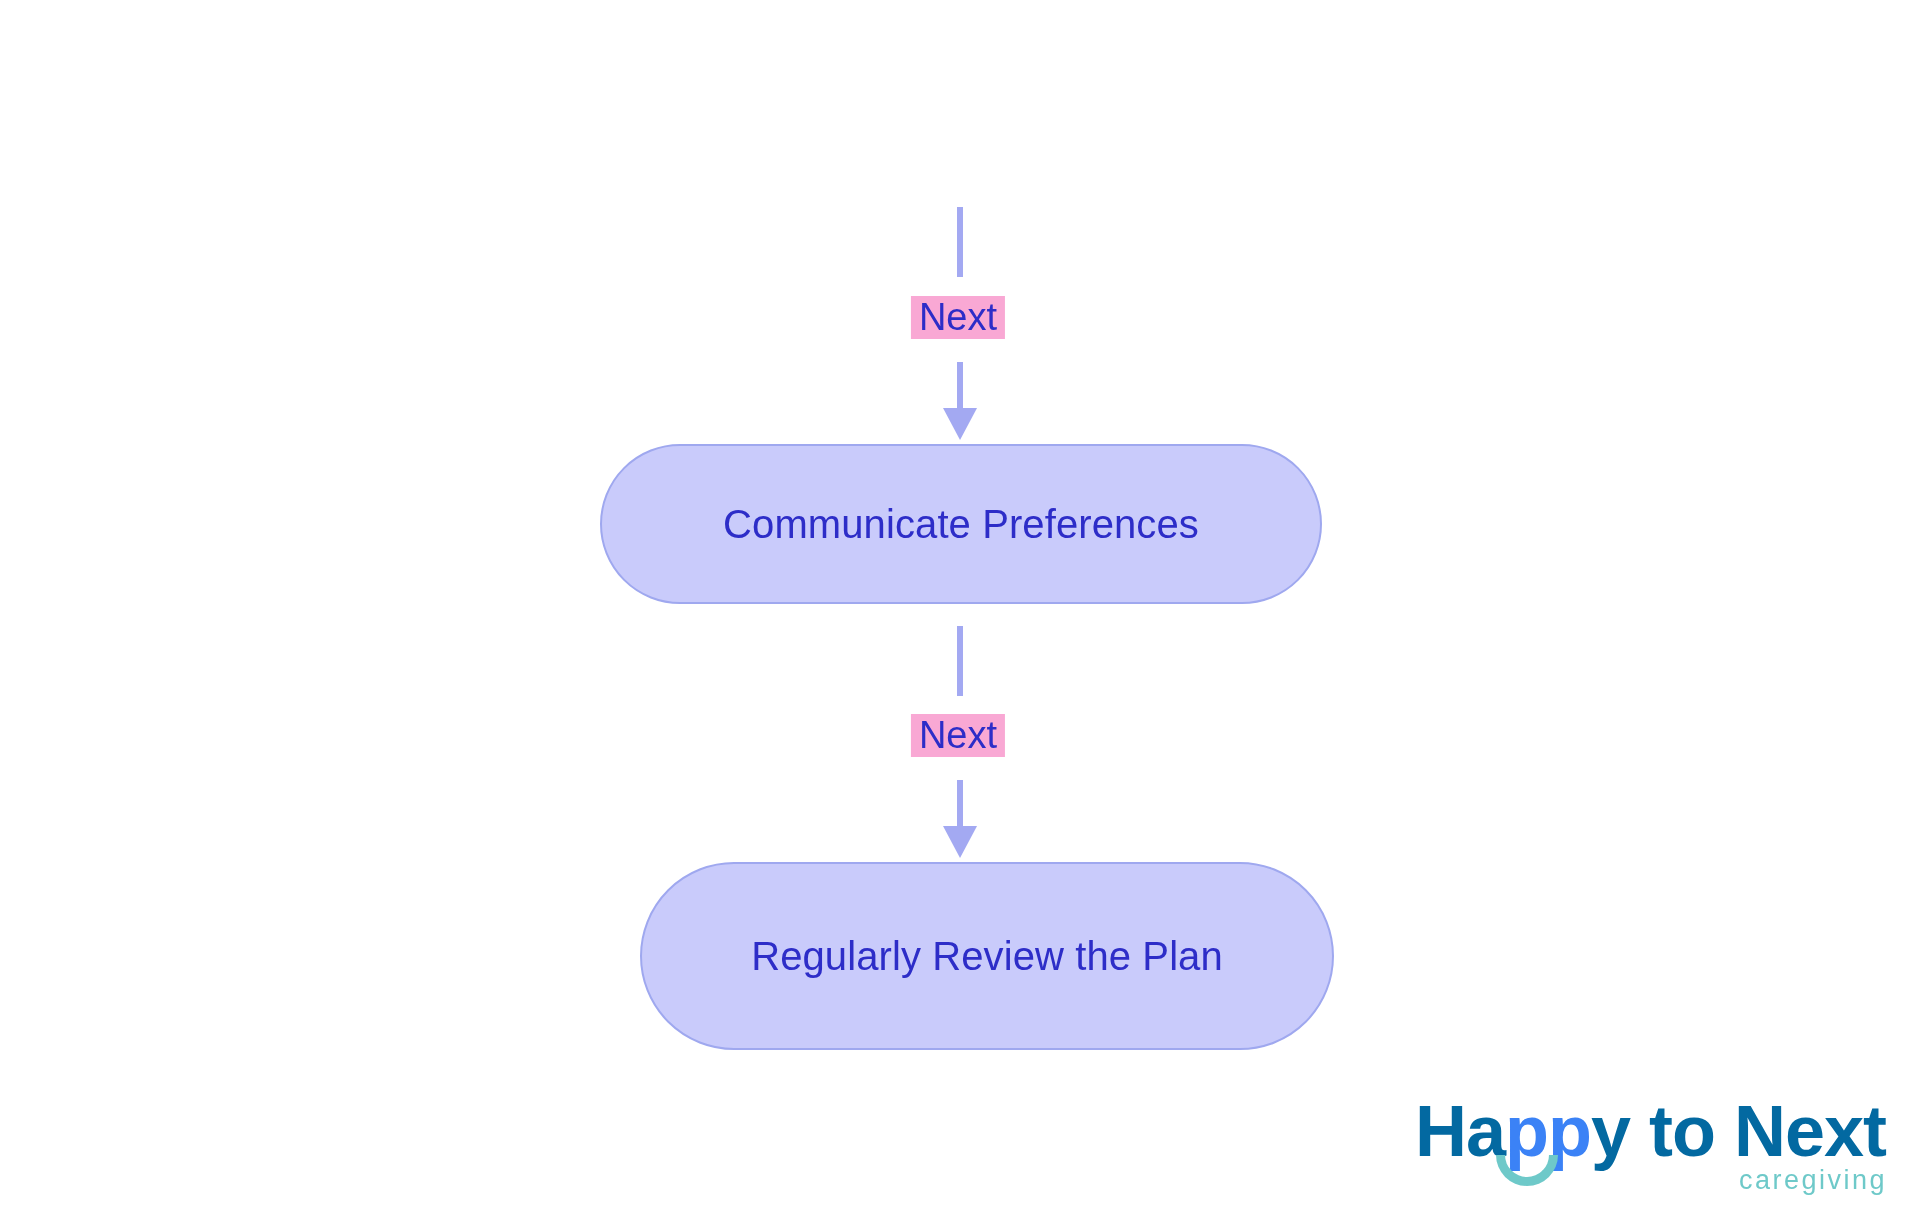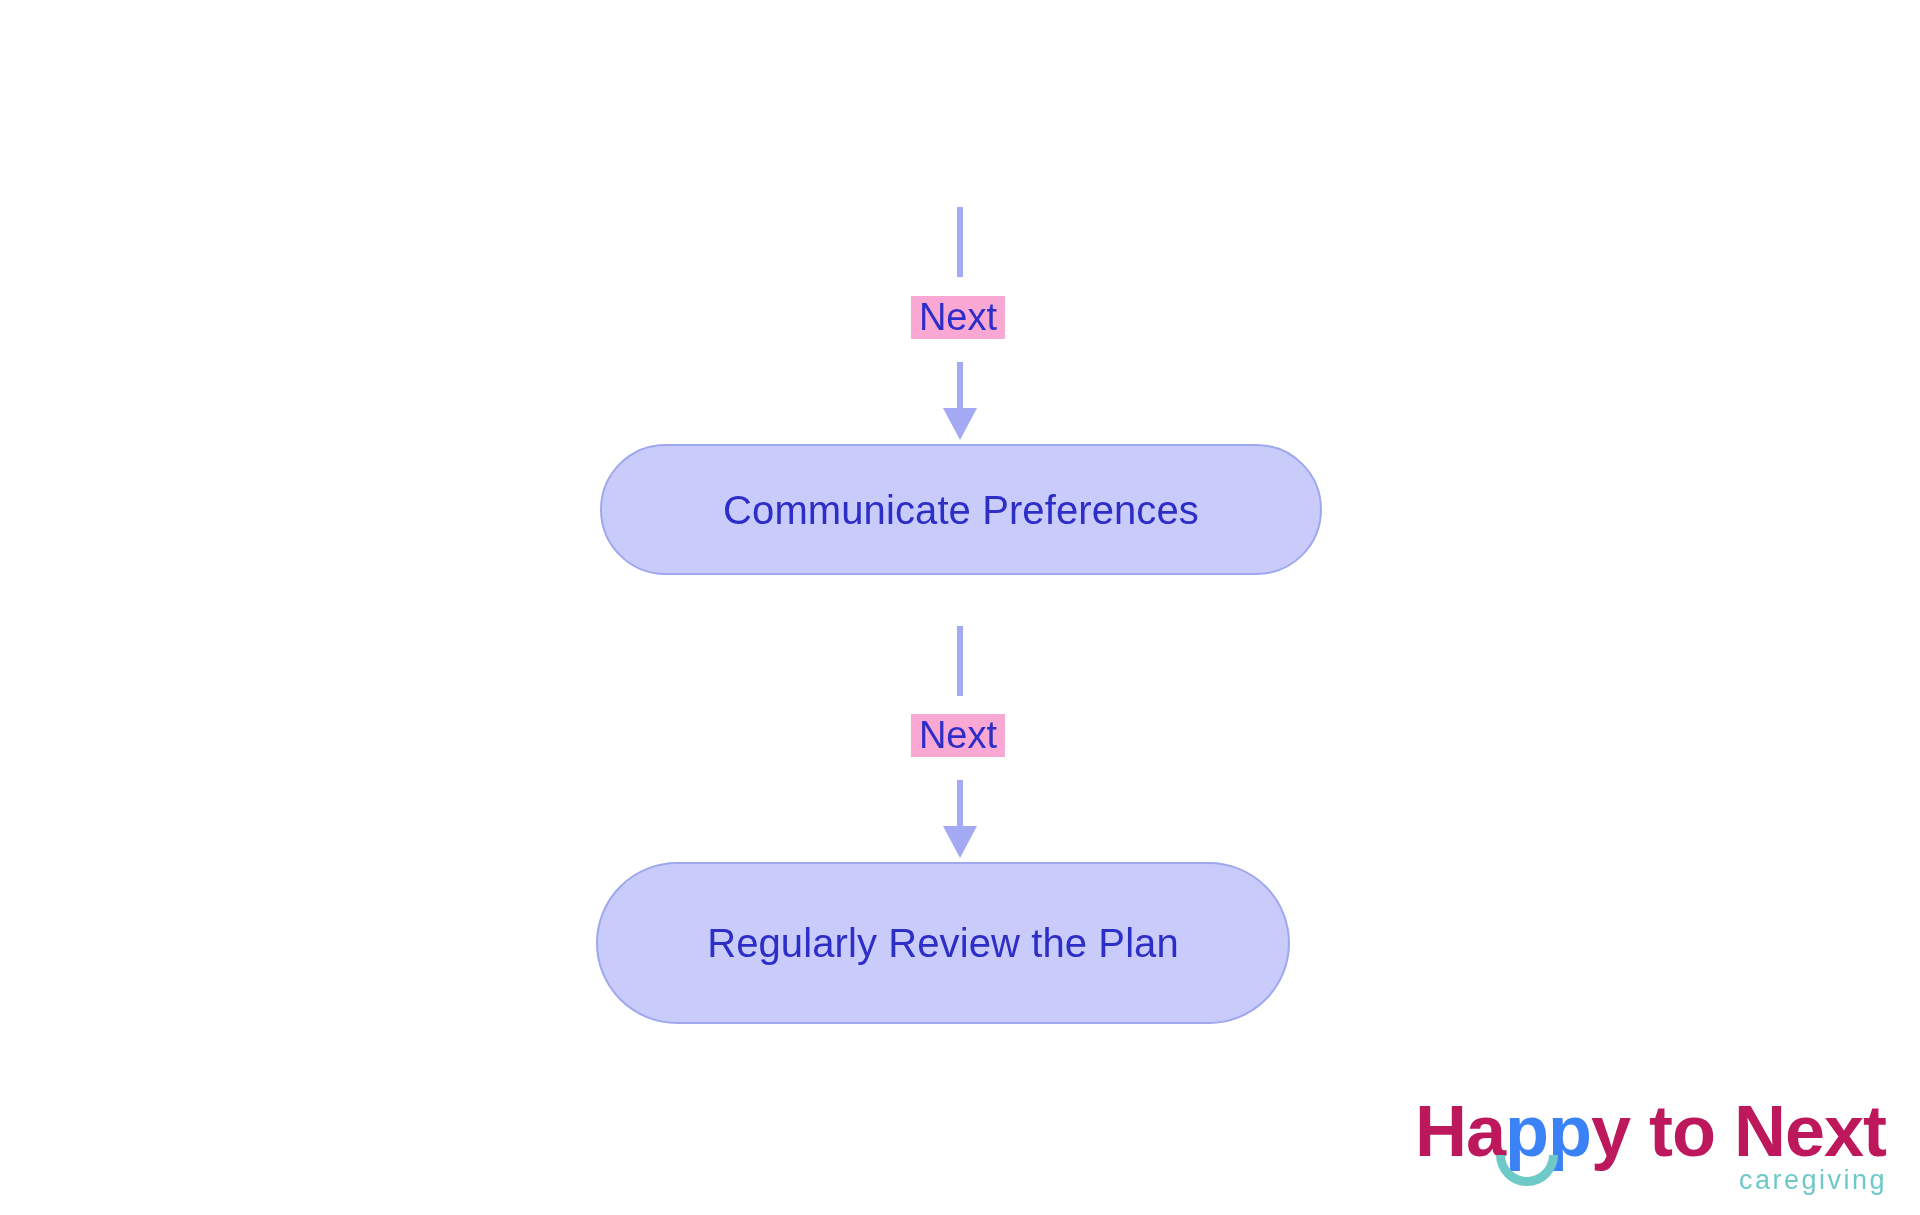--- a/index.html
+++ b/index.html
@@ -38,22 +38,22 @@
     text-align: center;
     color: #2d2dc8;
     font-size: 40px;
     font-weight: 400;
     letter-spacing: 0.1px;
     line-height: 1.15;
     padding: 0 40px;
   }
 
   #node-1 { left: 634px; top: 25px;  width: 650px; height: 182px; }
-  #node-2 { left: 600px; top: 444px; width: 722px; height: 131px; }
-  #node-3 { left: 596px; top: 862px; width: 694px; height: 162px; text-align: right; }
+  #node-2 { left: 600px; top: 444px; width: 722px; height: 160px; }
+  #node-3 { left: 640px; top: 862px; width: 694px; height: 188px; text-align: right; }
 
   
   .connector {
     position: absolute;
     left: 0;
     width: 1920px;
   }
   .conn-line {
     position: absolute;
     width: 6px;
@@ -104,21 +104,21 @@
   #brand-wordmark {
     position: absolute;
     left: 0;
     top: 0;
     font-size: 72px;
     font-weight: bold;
     letter-spacing: -1px;
     white-space: nowrap;
     line-height: 1;
   }
-  .wm-coral { color: #be185d; }
+  .wm-coral { color: #0369a1; }
   .wm-teal  { color: #3b82f6; }
   #brand-smile {
     position: absolute;
     left: 81px;
     top: 60px;
     width: 62px;
     height: 31px;
     border: 9px solid #6ec9c9;
     border-top: none;
     border-radius: 0 0 62px 62px;

